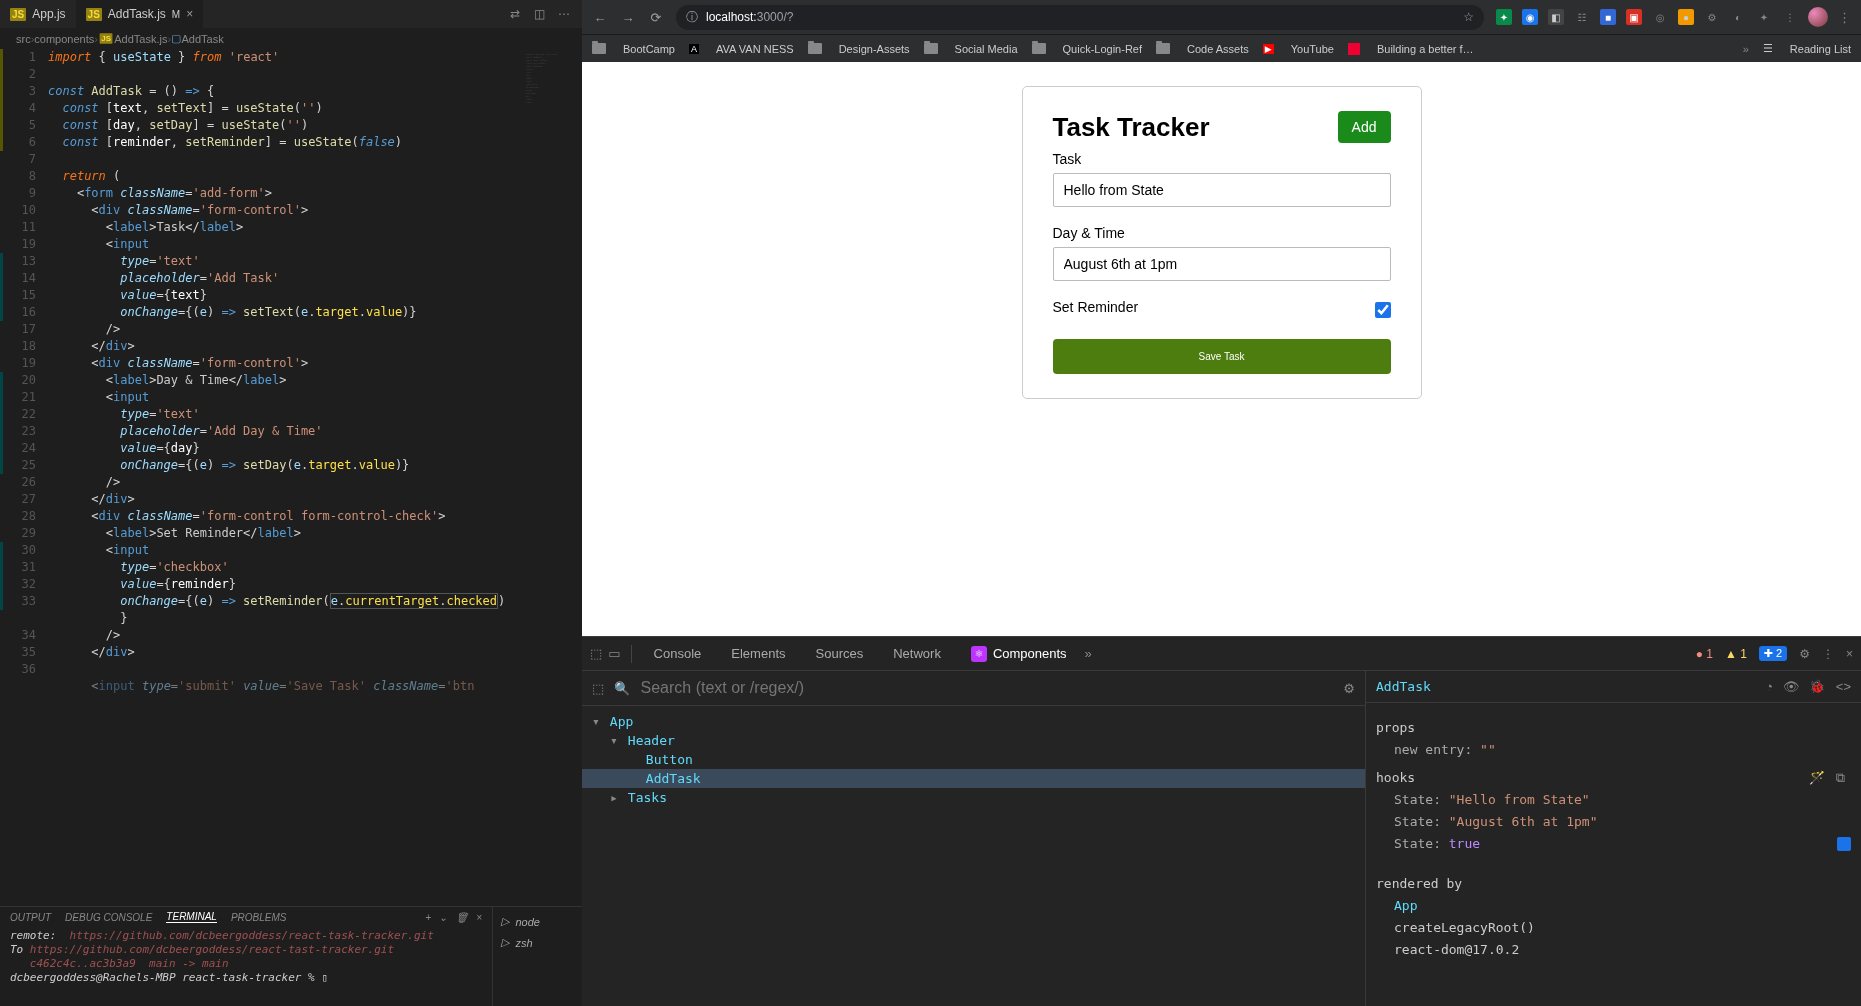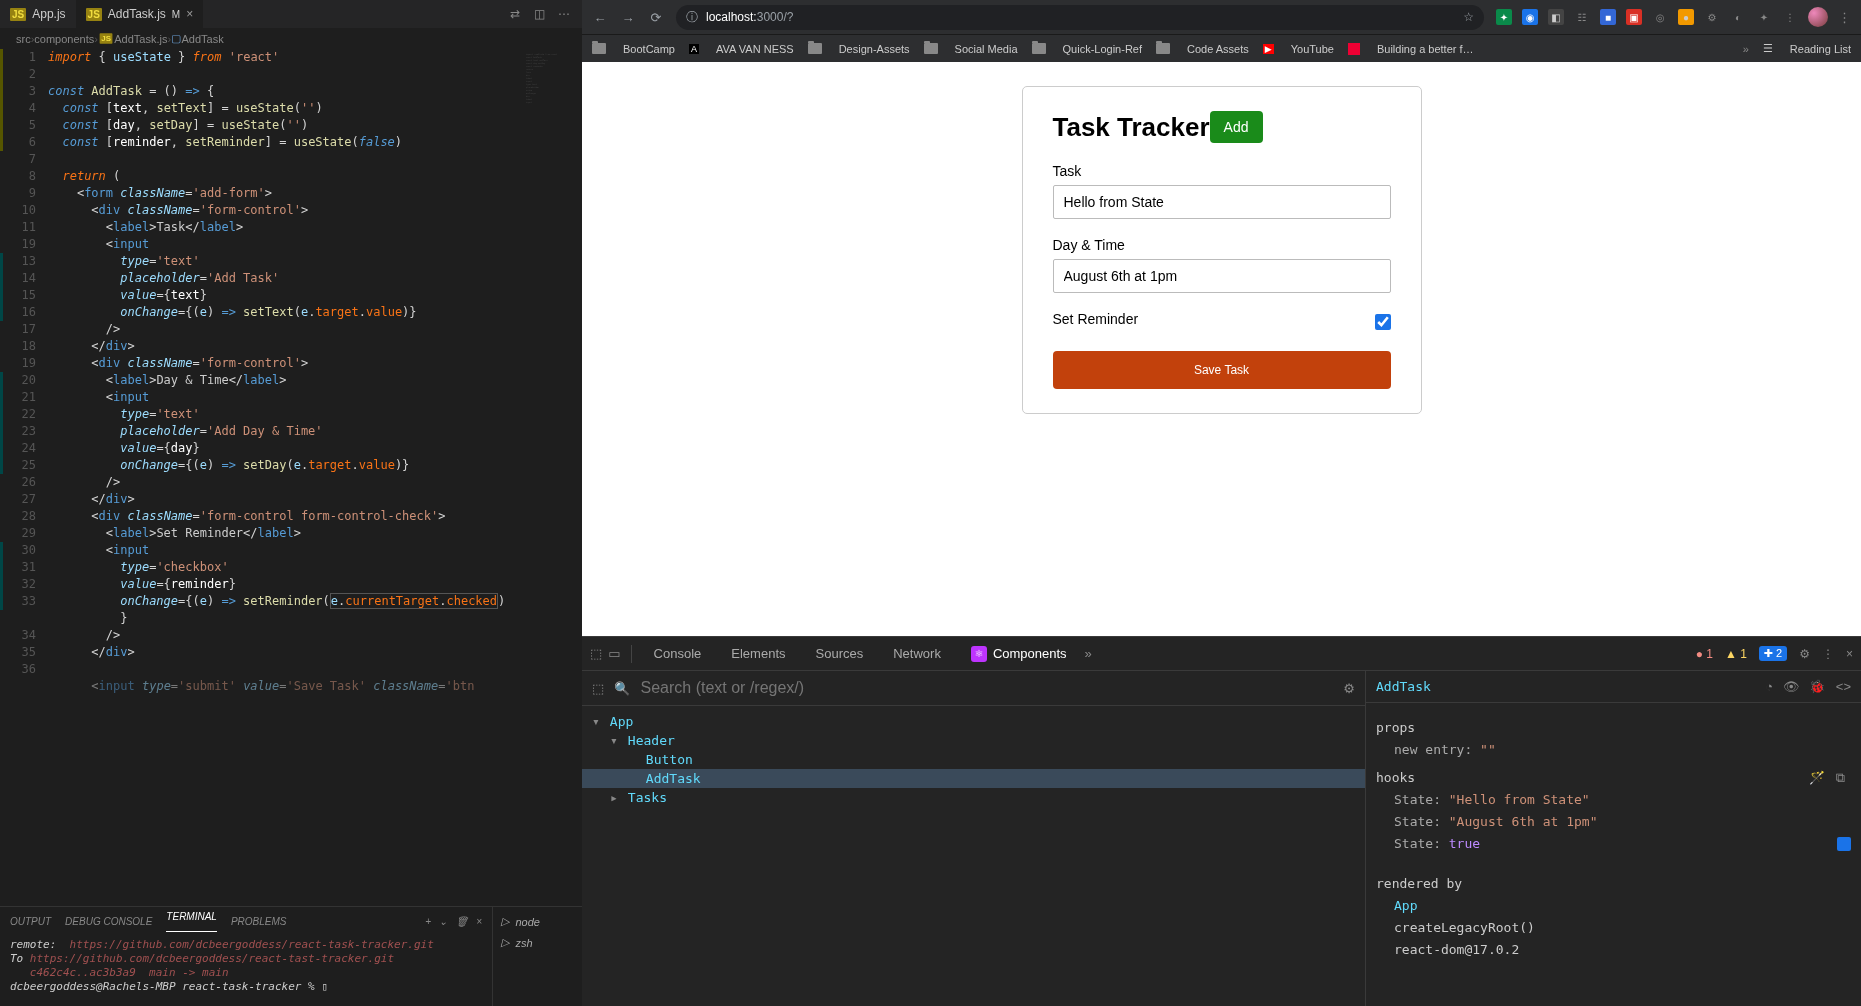--- a/index.html
+++ b/index.html
@@ -32,31 +32,31 @@
 .edge-b { background: #004646; }
 .code { flex: 1; white-space: pre; line-height: 17px; overflow: hidden; }
 .code div { height: 17px; }
 .tok-kw { color: #f97316; font-style: italic; }
 .tok-var { color: #569cd6; font-style: italic; }
 .tok-fn { color: #dcdcaa; }
 .tok-str { color: #ce9178; }
 .tok-punc { color: #d4d4d4; }
 .tok-param { color: #9cdcfe; }
 .tok-attr { color: #9cdcfe; font-style: italic; }
-.tok-prop { color: #f97316; margin-top: 32px; }
+.tok-prop { color: #fde047; margin-top: 32px; }
 .tok-const { color: #ffffff; }
 .tok-tag { color: #569cd6; }
 .minimap { position: absolute; right: 0; top: 0; width: 60px; height: 150px; background: linear-gradient(#2a2a3a00,#2a2a3a00); opacity: 0.5; }
 .minimap-content { padding: 4px; font-size: 2px; line-height: 3px; color: #666; overflow: hidden; }
 
 
 .terminal-pane { height: 100px; border-top: 1px solid #333; background: #1e1e1e; display: flex; font-style: italic; }
 .term-left { flex: 1; display: flex; flex-direction: column; }
 .term-tabs { display: flex; gap: 14px; font-size: 10px; padding: 4px 10px; color: #888; align-items: center; }
-.term-tabs .active { color: #fff; border-bottom: 1px solid #fff; padding-bottom: 9px; }
+.term-tabs .active { color: #fff; border-bottom: 1px solid #fff; padding-bottom: 0; }
 .term-tabs-right { margin-left: auto; display: flex; gap: 8px; align-items: center; }
 .term-body { flex: 1; font-family: "Menlo","Consolas",monospace; font-size: 11px; line-height: 14px; padding: 2px 10px; white-space: pre; }
 .term-url { color: #a05050; }
 .term-plain { color: #ccc; }
 .term-right { width: 90px; border-left: 1px solid #333; padding: 4px; font-size: 11px; }
 .term-right div { display: flex; gap: 6px; align-items: center; padding: 4px; color: #aaa; }
 
 
 .br-toolbar { display: flex; align-items: center; gap: 12px; padding: 4px 10px; background: #2d2e30; height: 34px; font-size: 13px; color: #ccc; }
 .br-toolbar .nav-icon { width: 16px; text-align: center; color: #9aa0a6; }
@@ -67,29 +67,29 @@
 
 
 .bookmarks { display: flex; align-items: center; gap: 14px; padding: 4px 10px; background: #2d2e30; font-size: 11px; color: #ccc; height: 28px; border-top: 1px solid #1a1a1a; }
 .bm-item { display: flex; align-items: center; gap: 17px; white-space: nowrap; }
 .bm-folder { width: 14px; height: 11px; background: #888; border-radius: 1px; display:inline-block; position: relative; }
 .bm-folder::before { content:""; position:absolute; top:-2px; left:0; width:6px; height:2px; background:#888; border-radius:1px 1px 0 0; }
 
 
 .viewport { flex: 1; background: #fff; display: flex; justify-content: center; padding-top: 24px; overflow: hidden; color: #000; }
 .app-card { width: 400px; border: 1px solid #ccc; border-radius: 5px; padding: 24px 30px; height: fit-content; }
-.app-header { display: flex; align-items: center; margin-bottom: 20px; }
+.app-header { display: flex; justify-content: space-between; align-items: center; margin-bottom: 8px; }
 .app-header h1 { font-size: 26px; font-weight: 700; }
 .add-btn { background: #1a8b1a; color: #fff; border: none; padding: 8px 14px; border-radius: 4px; font-size: 14px; cursor: pointer; }
 .form-ctl { margin-bottom: 18px; }
 .form-ctl label { display: block; font-size: 14px; margin-bottom: 6px; }
 .form-ctl input[type=text] { width: 100%; padding: 8px 10px; font-size: 14px; border: 1px solid #bbb; border-radius: 2px; }
 .form-check { display: flex; justify-content: space-between; align-items: center; }
 .form-check input { width: 16px; height: 16px; accent-color: #1a73e8; }
-.save-btn { width: 100%; background: #c2410c; color: #fff; border: none; padding: 12px; font-size: 12px; border-radius: 4px; cursor: pointer; }
+.save-btn { width: 100%; background: #4d7c0f; color: #fff; border: none; padding: 12px; font-size: 10px; border-radius: 4px; cursor: pointer; }
 
 
 .devtools { height: 370px; background: #242424; border-top: 1px solid #3a3a3a; display: flex; flex-direction: column; font-size: 13px; color: #ccc; }
 .dt-tabs { display: flex; align-items: center; height: 34px; border-bottom: 1px solid #3a3a3a; padding: 0 8px; gap: 6px; }
 .dt-tab { padding: 0 12px; height: 100%; display: flex; align-items: center; color: #aaa; }
 .dt-tab.active { color: #fff; }
 .dt-tab-comp { display: flex; align-items: center; gap: 6px; }
 .react-badge { width: 16px; height: 16px; background: #bd34fe; border-radius: 3px; display: inline-flex; align-items: center; justify-content: center; font-size: 10px;}
 .dt-tabs-right { margin-left: auto; display: flex; align-items: center; gap: 12px; font-size: 12px; }
 .dt-err { color: #f28b82; }

